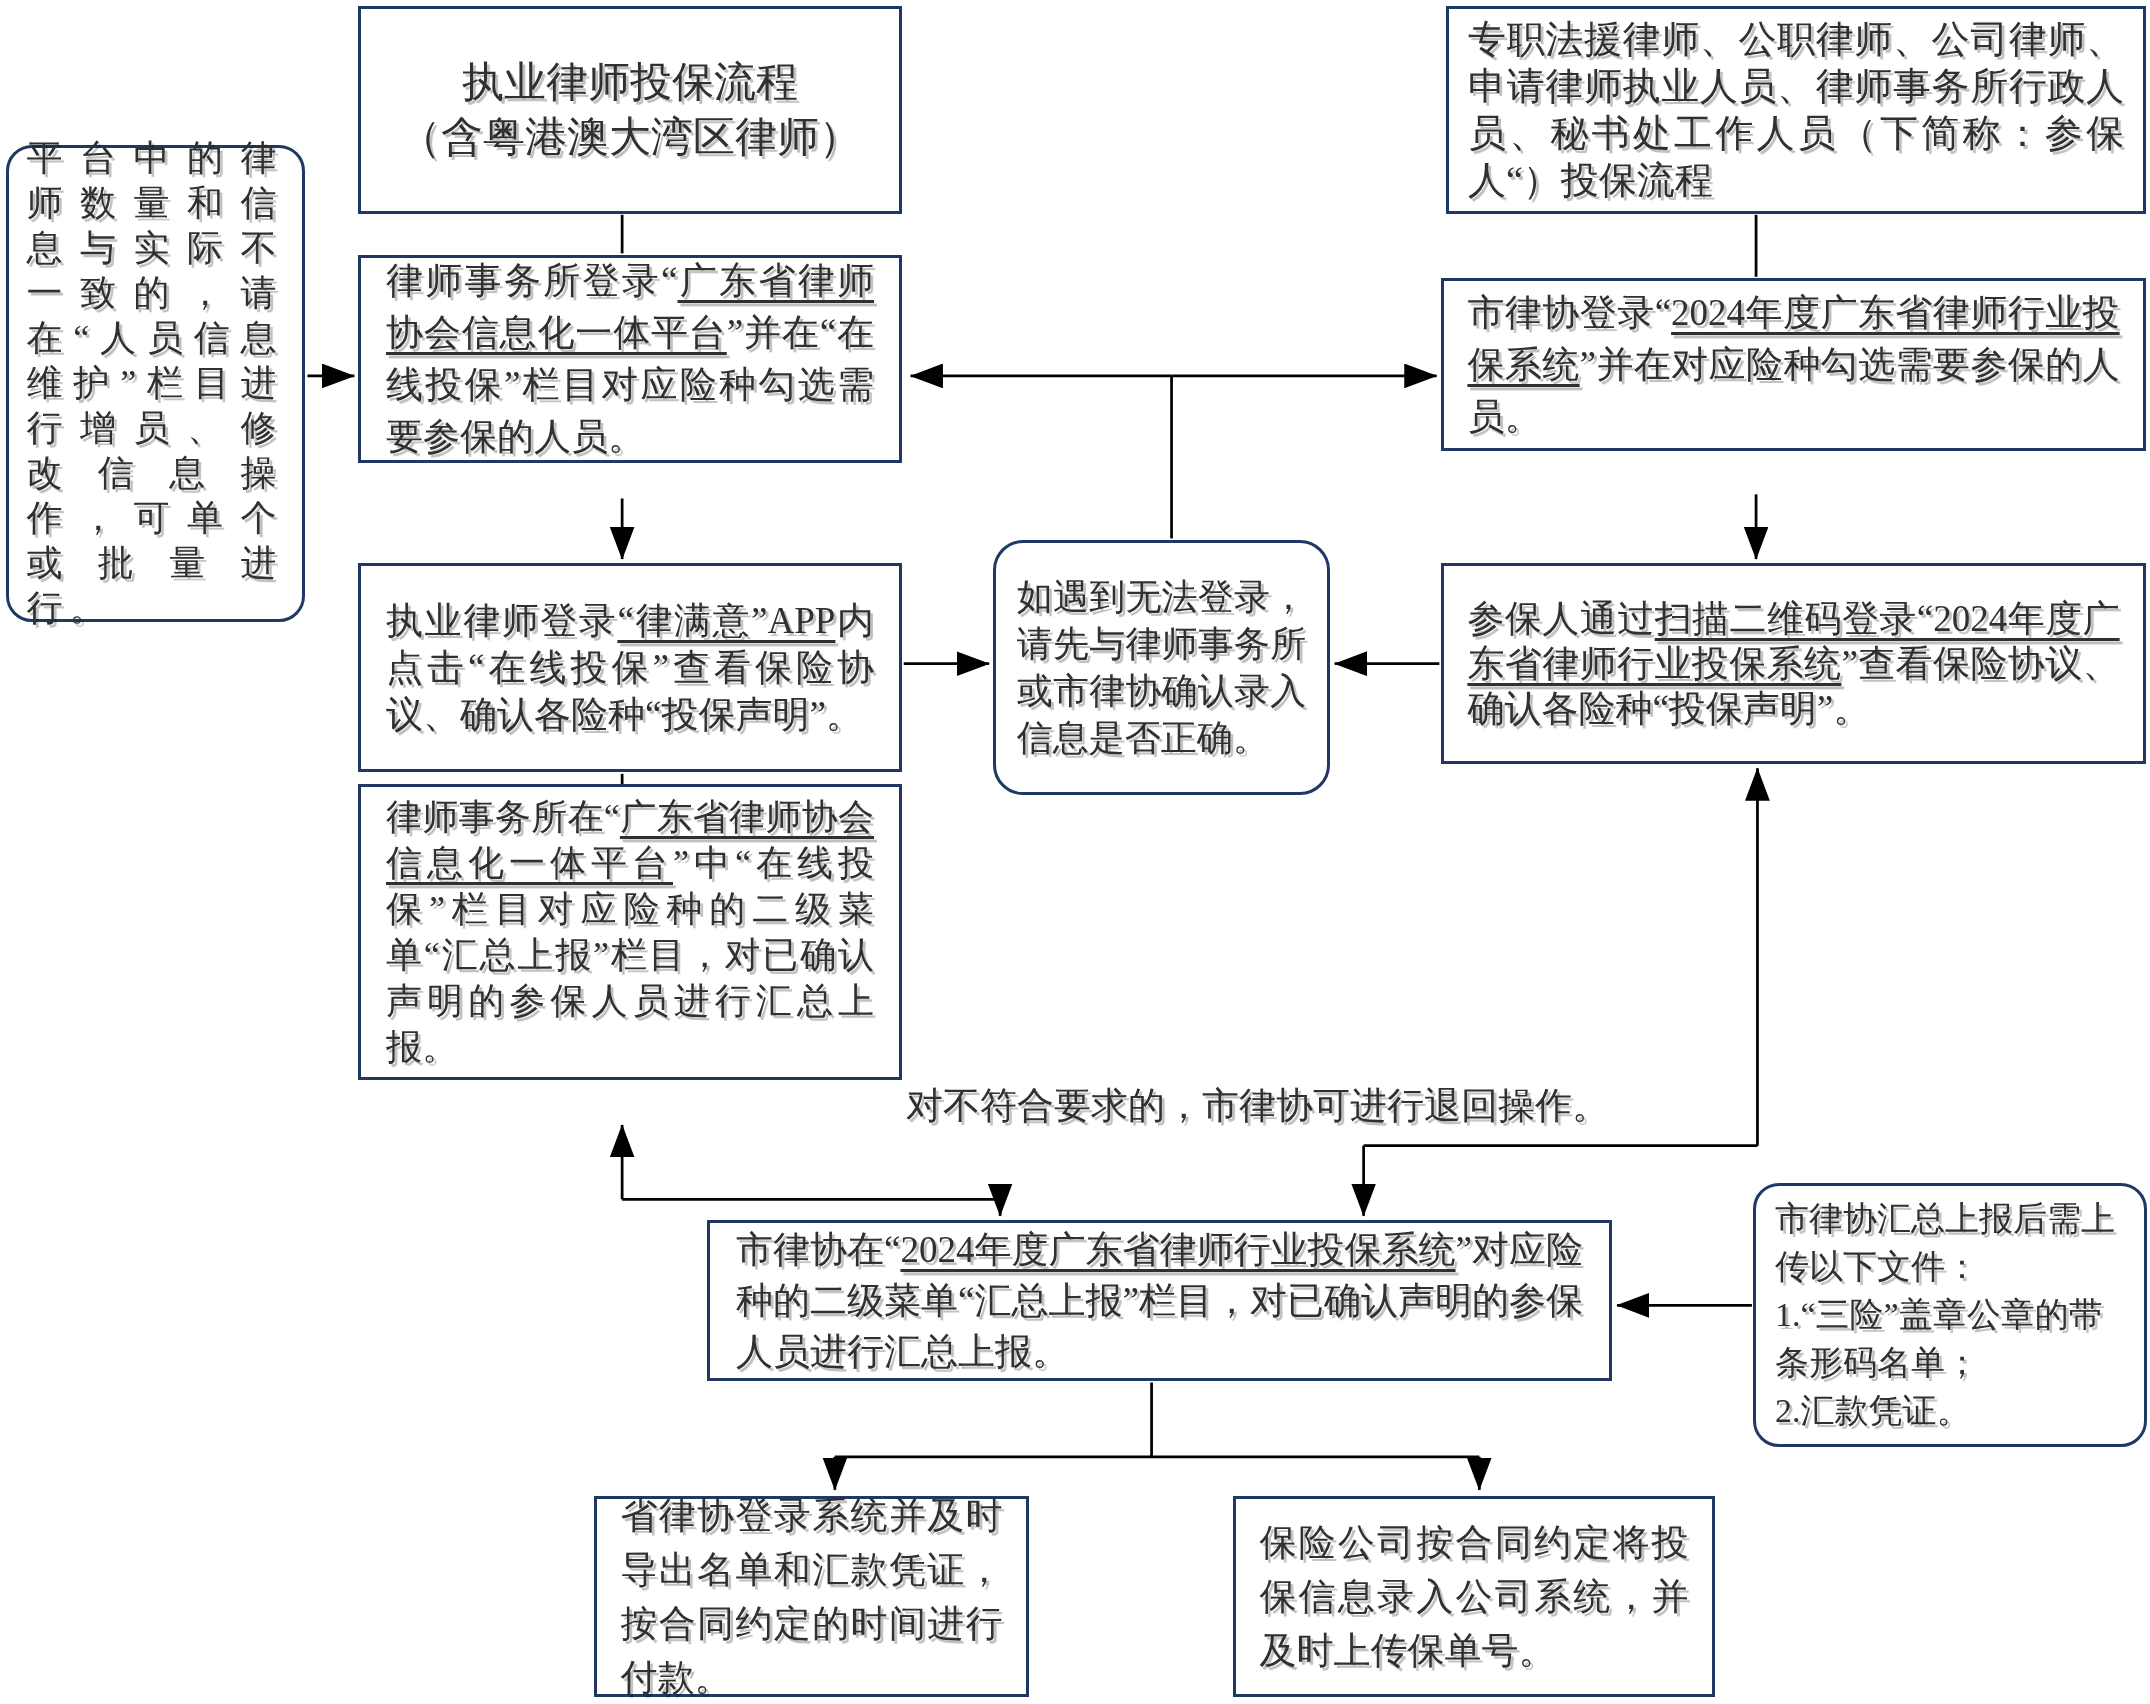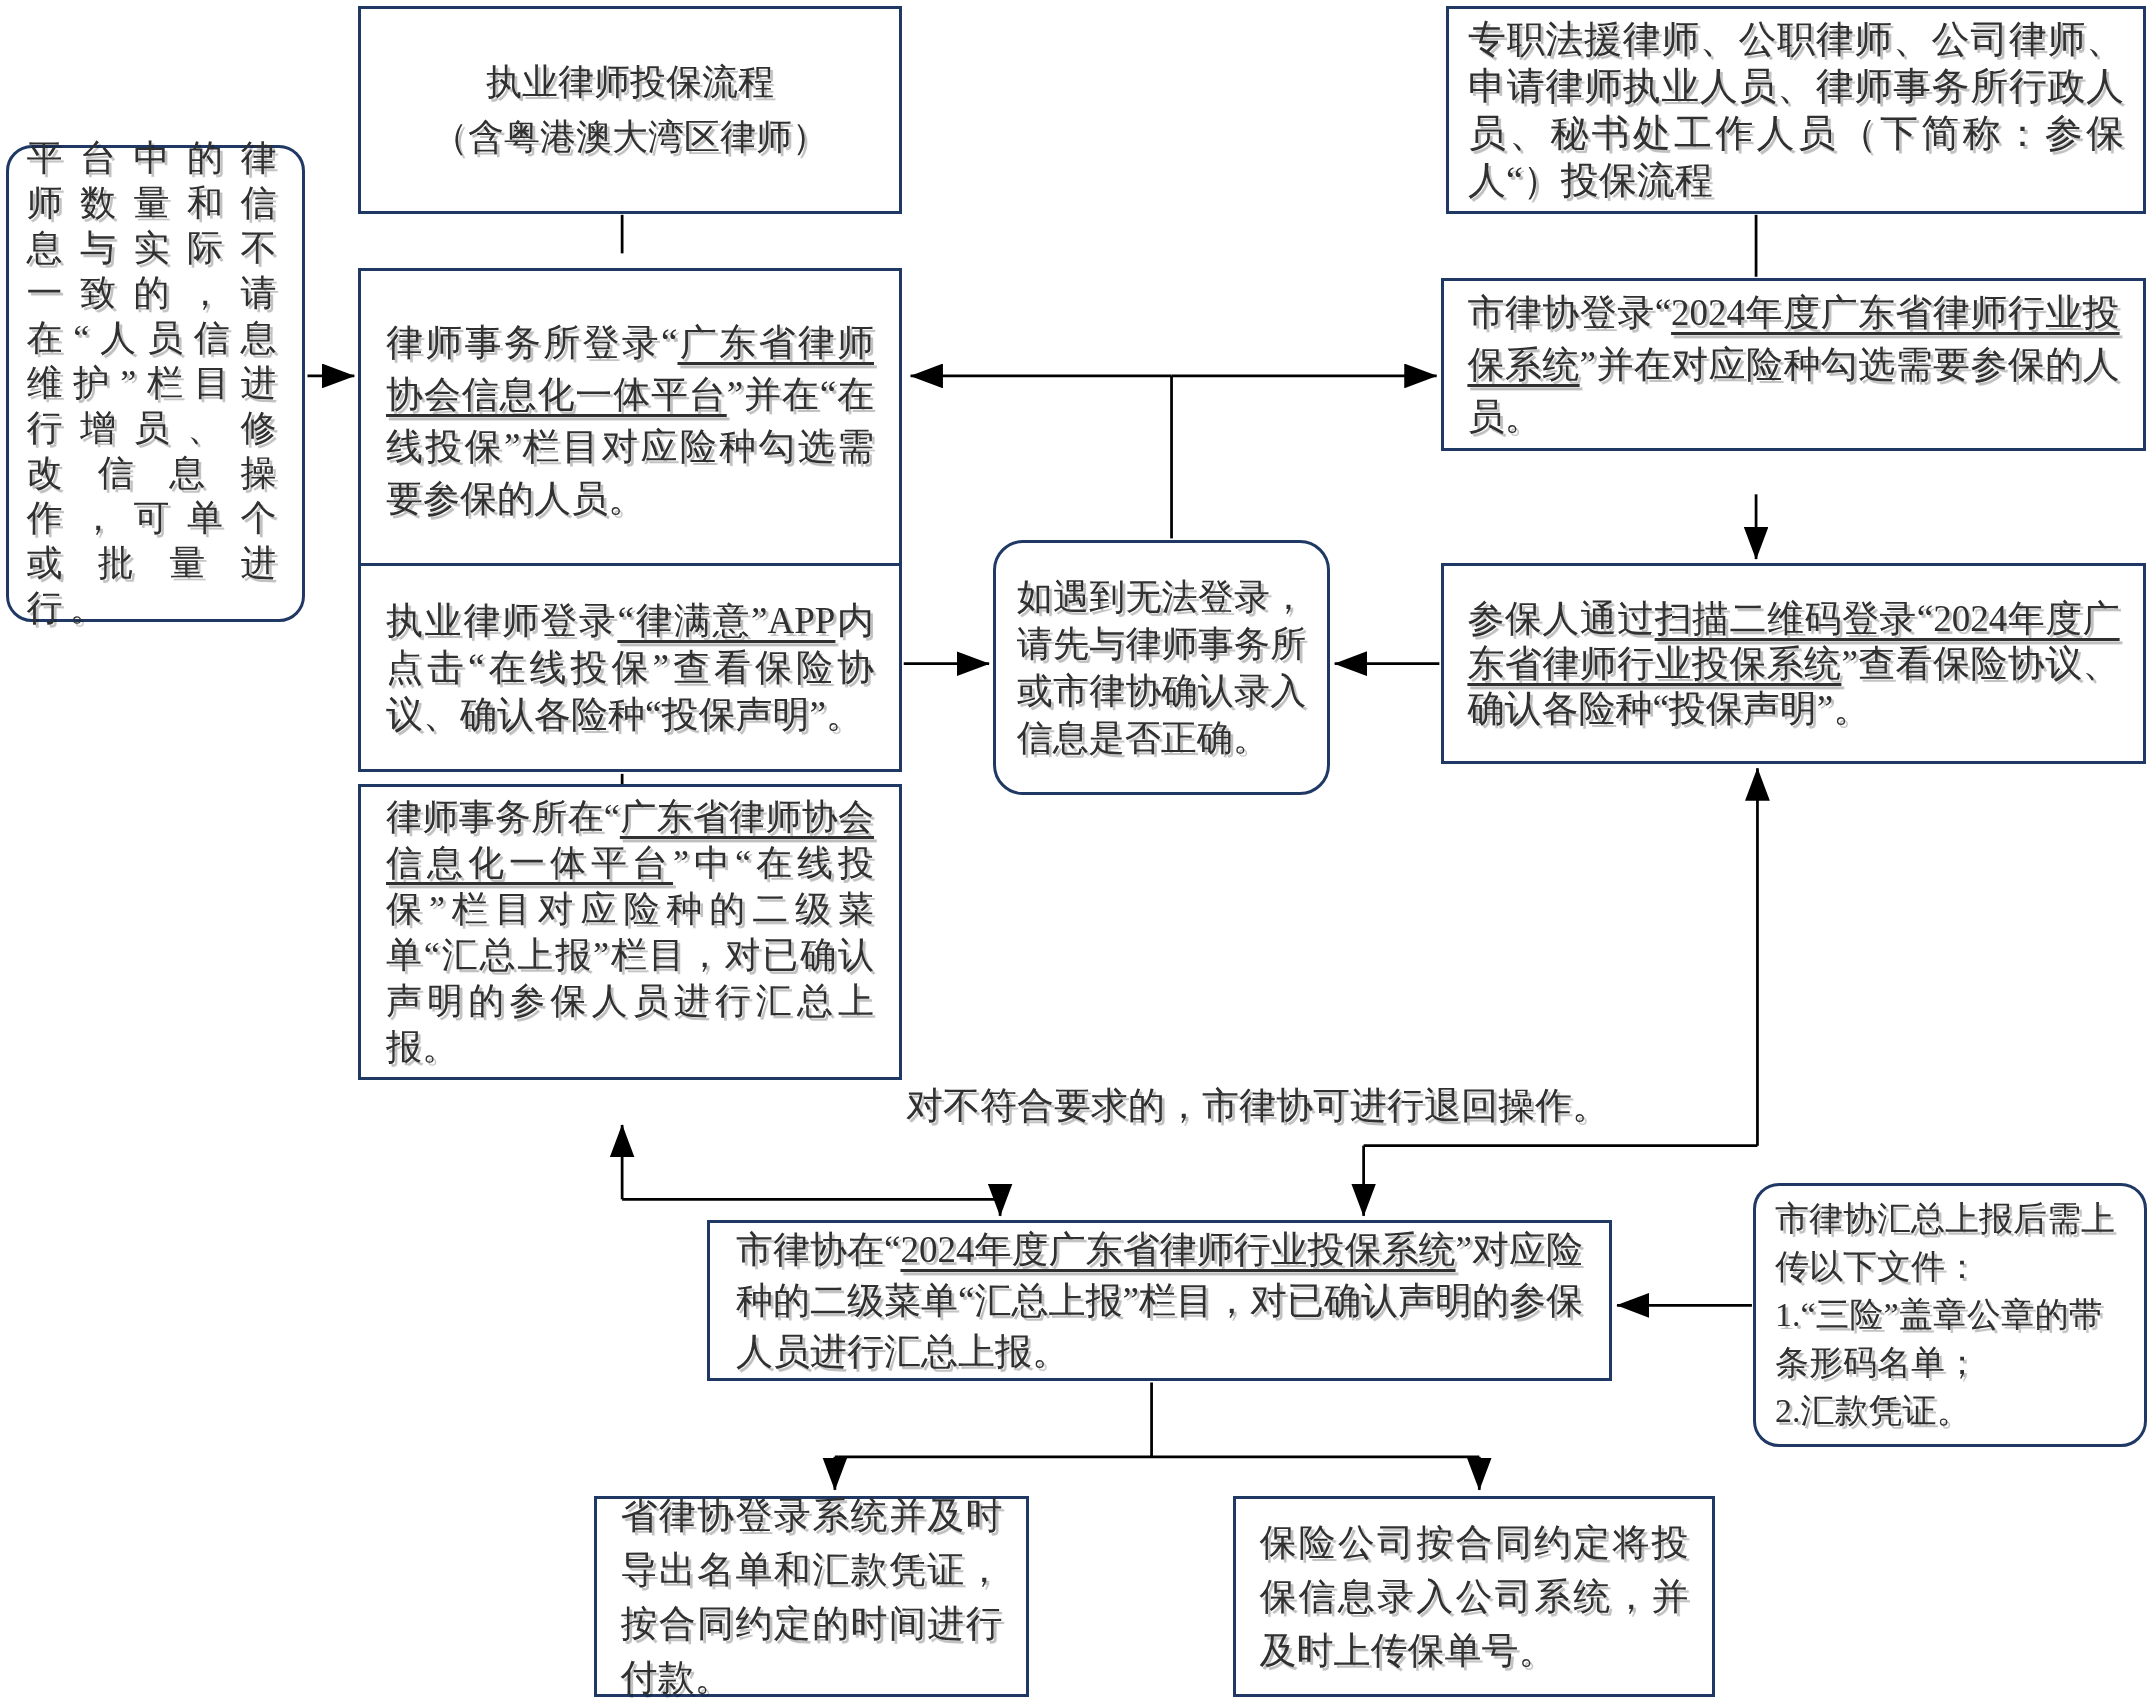--- a/index.html
+++ b/index.html
@@ -17,23 +17,23 @@
   .jt{text-align:justify;text-justify:inter-ideograph;}
   .center{text-align:center;}
   .round{border-radius:27.5px;}
   .u{text-decoration:underline;text-decoration-thickness:2.8px;text-underline-offset:6.9px;}
   .flow-label{
     position:absolute;white-space:nowrap;font-size:37px;
     text-shadow:2.8px 3.4px 0.7px rgba(0,0,0,0.25);
   }
   #box-a{left:5.5px;top:145px;width:299px;height:477px;border-radius:26px;
          padding:9.6px 18px;font-size:36px;line-height:45px;letter-spacing:6.9px;}
-  #box-b{left:358px;top:5.5px;width:544px;height:208px;font-size:36px;line-height:55px;}
+  #box-b{left:358px;top:5.5px;width:544px;height:208px;font-size:42px;line-height:55px;}
   #box-c{left:1446px;top:5.5px;width:700px;height:208px;padding:20px 19px;font-size:38px;line-height:47px;}
-  #box-d{left:358px;top:268px;width:544px;height:306px;padding:11px 25px;font-size:37px;line-height:52px;}
+  #box-d{left:358px;top:255px;width:544px;height:208px;padding:11px 25px;font-size:37px;line-height:52px;}
   #box-e{left:1441px;top:278px;width:705px;height:173px;padding:9.6px 23.4px;font-size:37px;line-height:52px;}
   #box-f{left:358px;top:563px;width:544px;height:209px;padding:6.9px 25px;font-size:37px;line-height:47px;}
   #box-g{left:1441px;top:563px;width:705px;height:201px;padding:5.5px 23.4px;font-size:37px;line-height:45px;}
   #box-h{left:993px;top:540px;width:337px;height:255px;border-radius:30px;padding:5.5px 20.7px;font-size:36px;line-height:47px;}
   #box-i{left:358px;top:784px;width:544px;height:296px;padding:4.1px 25px;font-size:36px;line-height:46px;}
   #box-j{left:707px;top:1220px;width:905px;height:161px;padding:4.1px 26px;font-size:37px;line-height:51px;}
   #box-k{left:1753px;top:1183px;width:394px;height:264px;border-radius:26px;padding:6.9px 19px;font-size:34px;line-height:48px;}
   #box-l{left:594px;top:1496px;width:435px;height:201px;padding:6.9px 23.4px;font-size:37px;line-height:54px;}
   #box-m{left:1233px;top:1496px;width:482px;height:201px;padding:6.9px 23.4px;font-size:37px;line-height:54px;}
   #return-label{left:906px;top:1081px;}

